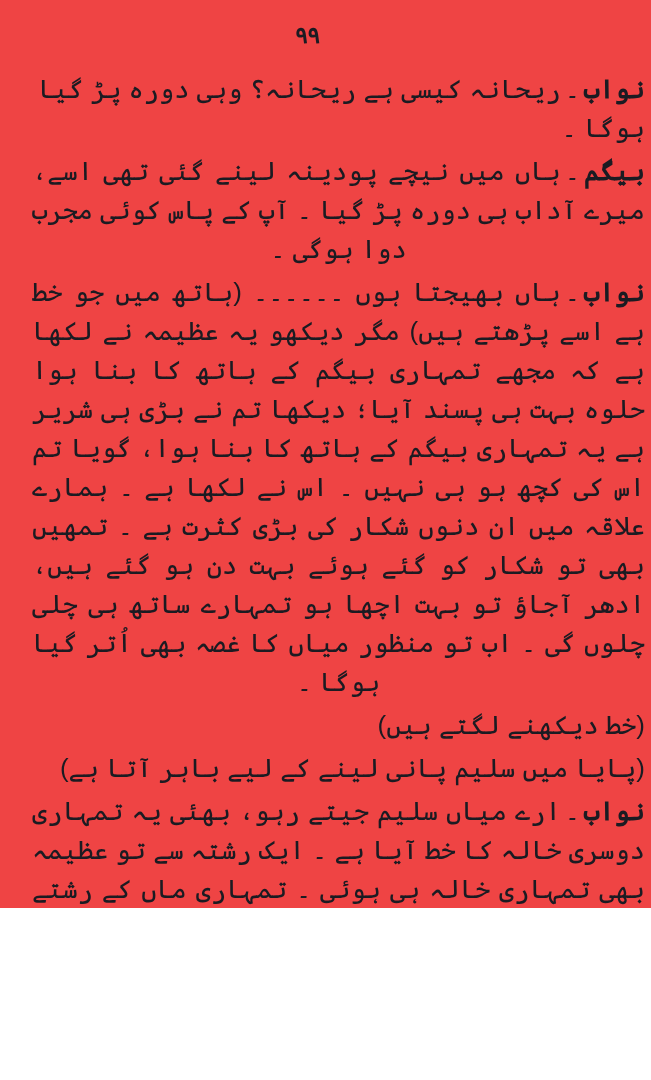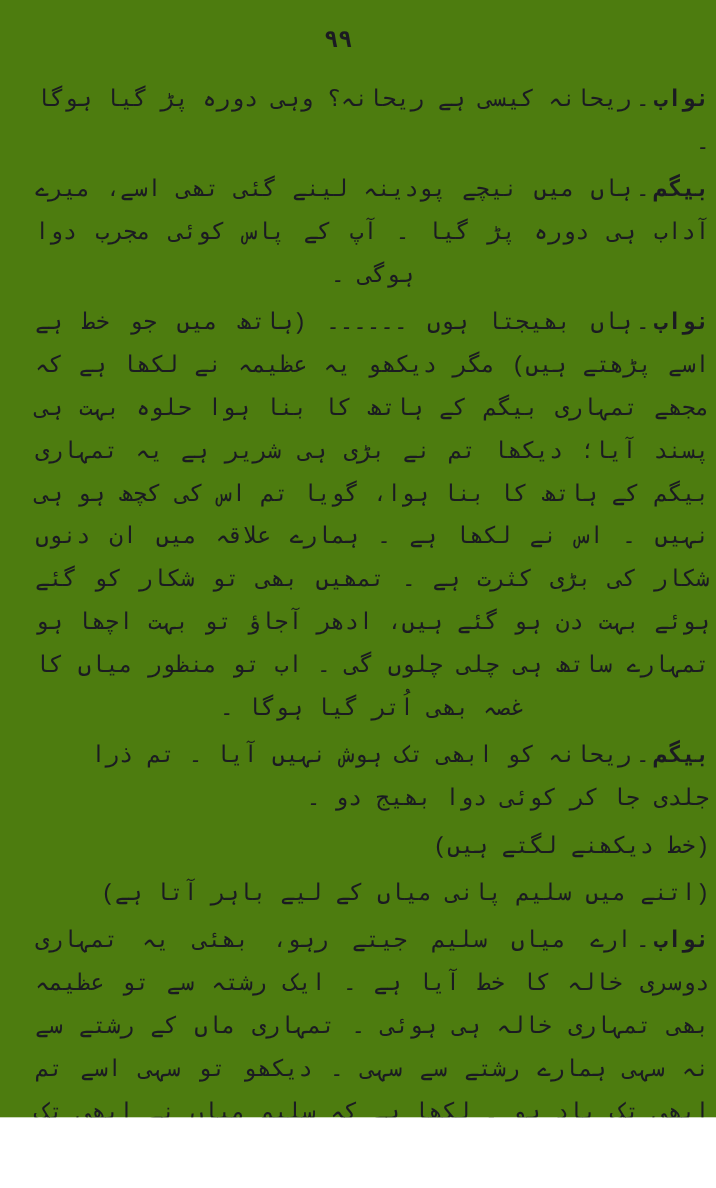--- a/index.html
+++ b/index.html
@@ -3,40 +3,40 @@
 <meta charset="utf-8">
 <style>
   html, body {
     margin: 0;
     padding: 0;
     background: #ffffff;
   }
   .page {
     position: relative;
     width: 651px;
-    height: 1016px;
-    background: #4d7c0f;
+    height: 908px;
+    background: #ef4444;
     overflow: hidden;
-    font-family: Liberation Mono, monospace;
+    font-family: Liberation Sans, sans-serif;
     color: #1b1b22;
   }
   .page-number {
     padding-top: 24px;
     text-align: center;
     font-size: 21px;
     font-weight: bold;
     letter-spacing: 3px;
     position: relative;
     left: -18px;
   }
   .text-block {
     direction: rtl;
     unicode-bidi: embed;
     padding: 22px 6px 0 12px;
-    font-size: 21px;
+    font-size: 26px;
     line-height: 39px;
     margin-left: 20px;
   }
   .text-block p {
     margin: 0 0 4px 0;
     text-align: justify;
   }
   p.flush {
     text-align: right;
   }
@@ -70,31 +70,28 @@
     </p>
 
     <p class="last-center">
       <span class="speaker">بیگم</span><span class="speaker-dash">۔</span><span>ہاں میں نیچے پودینہ لینے گئی تھی اسے، میرے آداب ہی دورہ پڑ گیا ۔ آپ کے پاس کوئی مجرب دوا ہوگی ۔</span>
     </p>
 
     <p class="last-center">
       <span class="speaker">نواب</span><span class="speaker-dash">۔</span><span>ہاں بھیجتا ہوں ۔۔۔۔۔۔ (ہاتھ میں جو خط ہے اسے پڑھتے ہیں) مگر دیکھو یہ عظیمہ نے لکھا ہے کہ مجھے تمہاری بیگم کے ہاتھ کا بنا ہوا حلوہ بہت ہی پسند آیا؛ دیکھا تم نے بڑی ہی شریر ہے یہ تمہاری بیگم کے ہاتھ کا بنا ہوا، گویا تم اس کی کچھ ہو ہی نہیں ۔ اس نے لکھا ہے ۔ ہمارے علاقہ میں ان دنوں شکار کی بڑی کثرت ہے ۔ تمھیں بھی تو شکار کو گئے ہوئے بہت دن ہو گئے ہیں، ادھر آجاؤ تو بہت اچھا ہو تمہارے ساتھ ہی چلی چلوں گی ۔ اب تو منظور میاں کا غصہ بھی اُتر گیا ہوگا ۔</span>
     </p>
 
-    <p class="flush">
-      <span class="speaker">بیگم</span><span class="speaker-dash">۔</span><span>ریحانہ کو ابھی تک ہوش نہیں آیا ۔ تم ذرا جلدی جا کر کوئی دوا بھیج دو ۔</span>
-    </p>
 
 
     <p class="stage shift-right">
       <span>(خط دیکھنے لگتے ہیں)</span>
     </p>
 
     <p class="stage">
-      <span>(اتنے میں سلیم پانی میاں کے لیے باہر آتا ہے)</span>
+      <span>(پایا میں سلیم پانی لینے کے لیے باہر آتا ہے)</span>
     </p>
 
 
     <p>
       <span class="speaker">نواب</span><span class="speaker-dash">۔</span><span>ارے میاں سلیم جیتے رہو، بھئی یہ تمہاری دوسری خالہ کا خط آیا ہے ۔ ایک رشتہ سے تو عظیمہ بھی تمہاری خالہ ہی ہوئی ۔ تمہاری ماں کے رشتے سے نہ سہی ہمارے رشتے سے سہی ۔ دیکھو تو سہی اسے تم ابھی تک یاد ہو ۔ لکھا ہے کہ سلیم میاں نے ابھی تک میری تصویر ہی نہیں بنائی ۔</span>
     </p>
 
 
   </div>
 </div>

